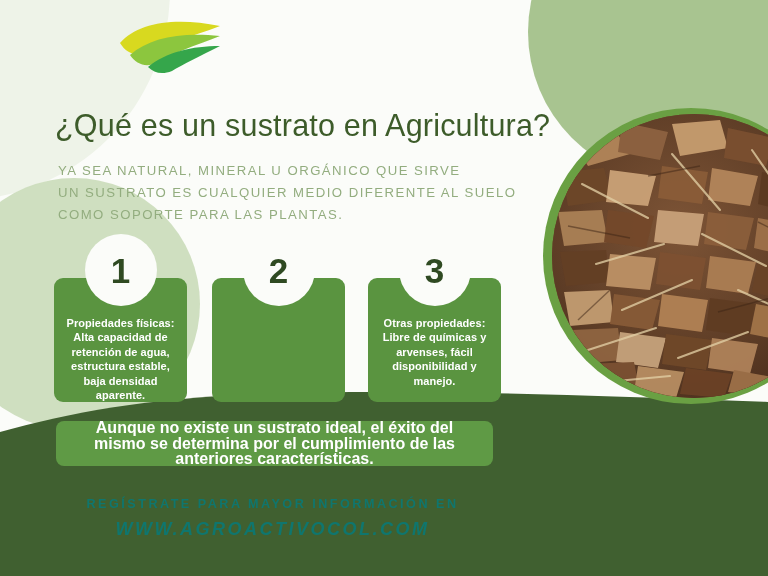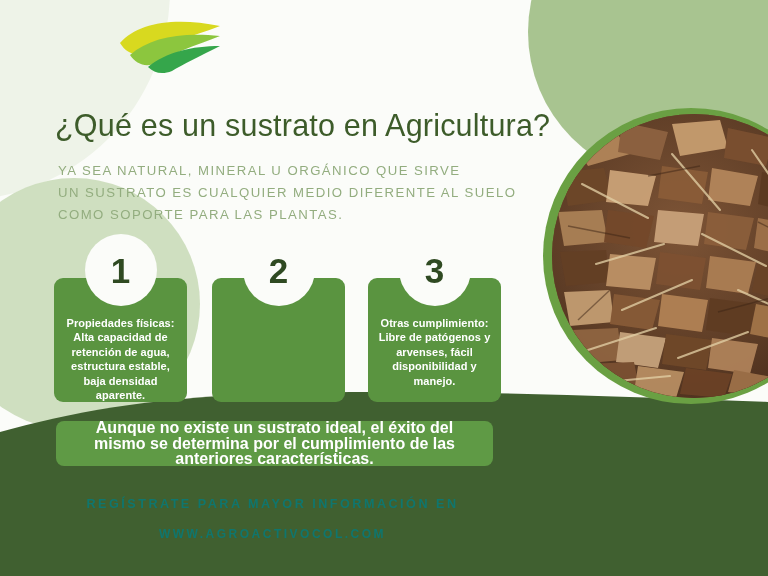--- a/index.html
+++ b/index.html
@@ -205,25 +205,26 @@
     z-index: 7;
     color: #0f766e;
   }
   .footer-line1 {
     font-size: 12.6px;
     letter-spacing: 2.5px;
     font-weight: bold;
     text-transform: uppercase;
   }
   .footer-line2 {
-    margin-top: 16px;
-    font-size: 12px;
+    margin-top: 8px;
+    font-size: 18px;
     letter-spacing: 2.5px;
     font-weight: bold;
     text-transform: uppercase;
+    font-style: italic;
   }
 </style>
 </head>
 <body>
 
 <div id="poster">
 
   <div class="deco arc-topleft"></div>
   <div class="deco circle-topright"></div>
   <div class="deco circle-left"></div>
@@ -326,21 +327,21 @@
         <div class="numbadge">1</div>
         <div class="card-text">Propiedades físicas: Alta capacidad de retención de agua, estructura estable, baja densidad aparente.</div>
       </div>
 
       <div class="card c2">
         <div class="numbadge">2</div>
       </div>
 
       <div class="card c3">
         <div class="numbadge">3</div>
-        <div class="card-text">Otras cumplimiento: Libre de patógenos y arvenses, fácil disponibilidad y manejo.</div>
+        <div class="card-text">Otras propiedades: Libre de químicas y arvenses, fácil disponibilidad y manejo.</div>
       </div>
 
     </div>
 
     <div class="banner">
       <div class="banner-text">Aunque no existe un sustrato ideal, el éxito del mismo se determina por el cumplimiento de las anteriores características.</div>
     </div>
 
     <div class="footer">
       <div class="footer-line1">REGÍSTRATE PARA MAYOR INFORMACIÓN EN</div>

